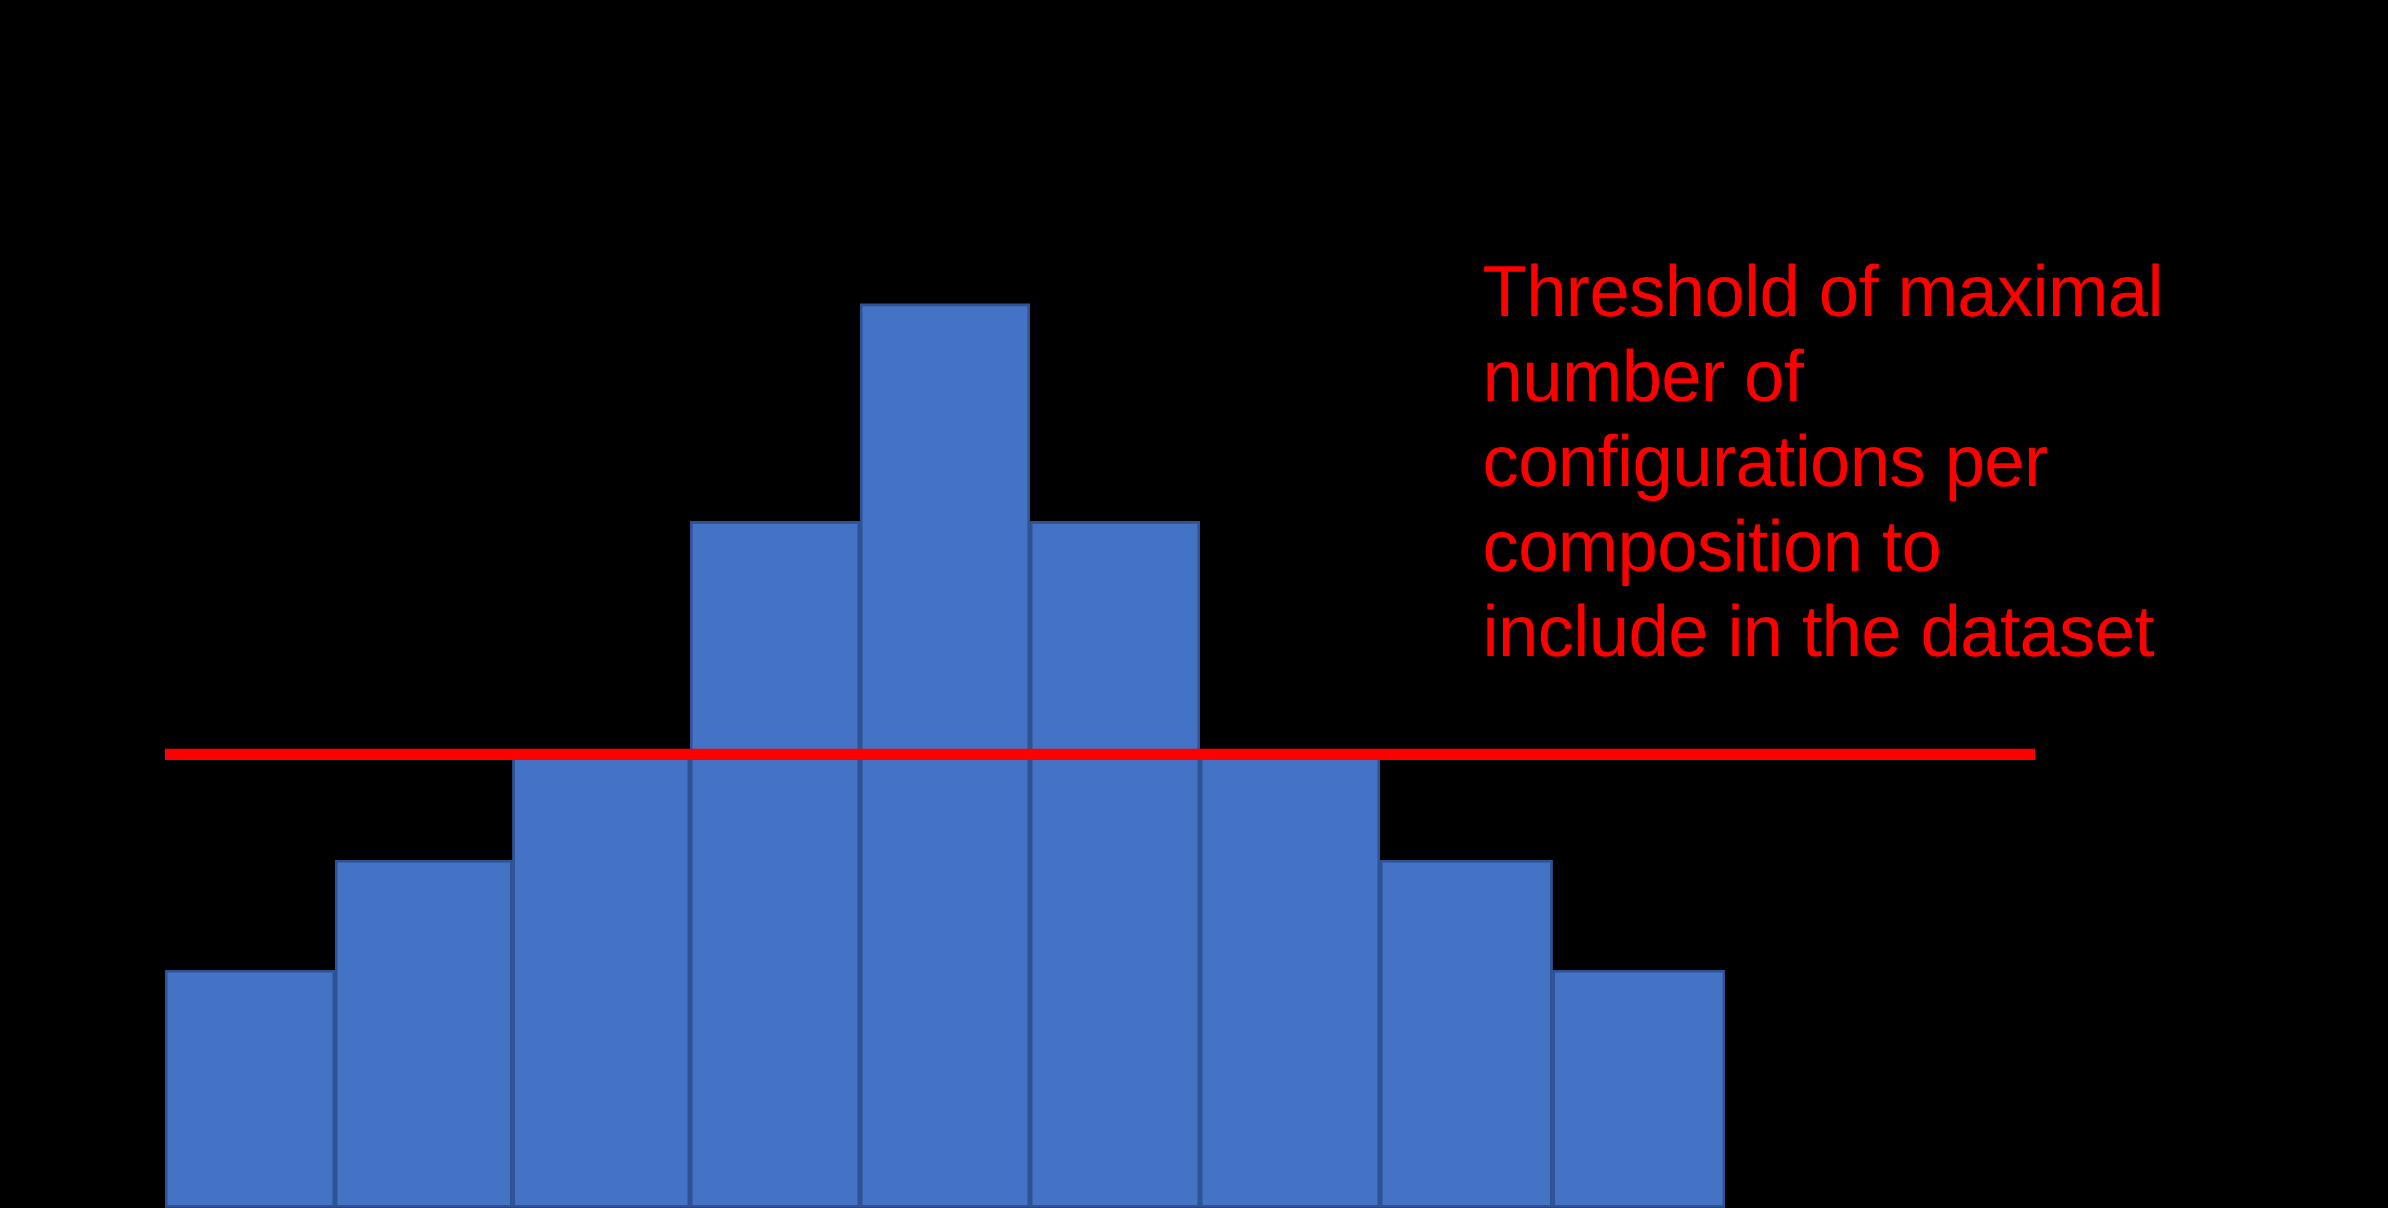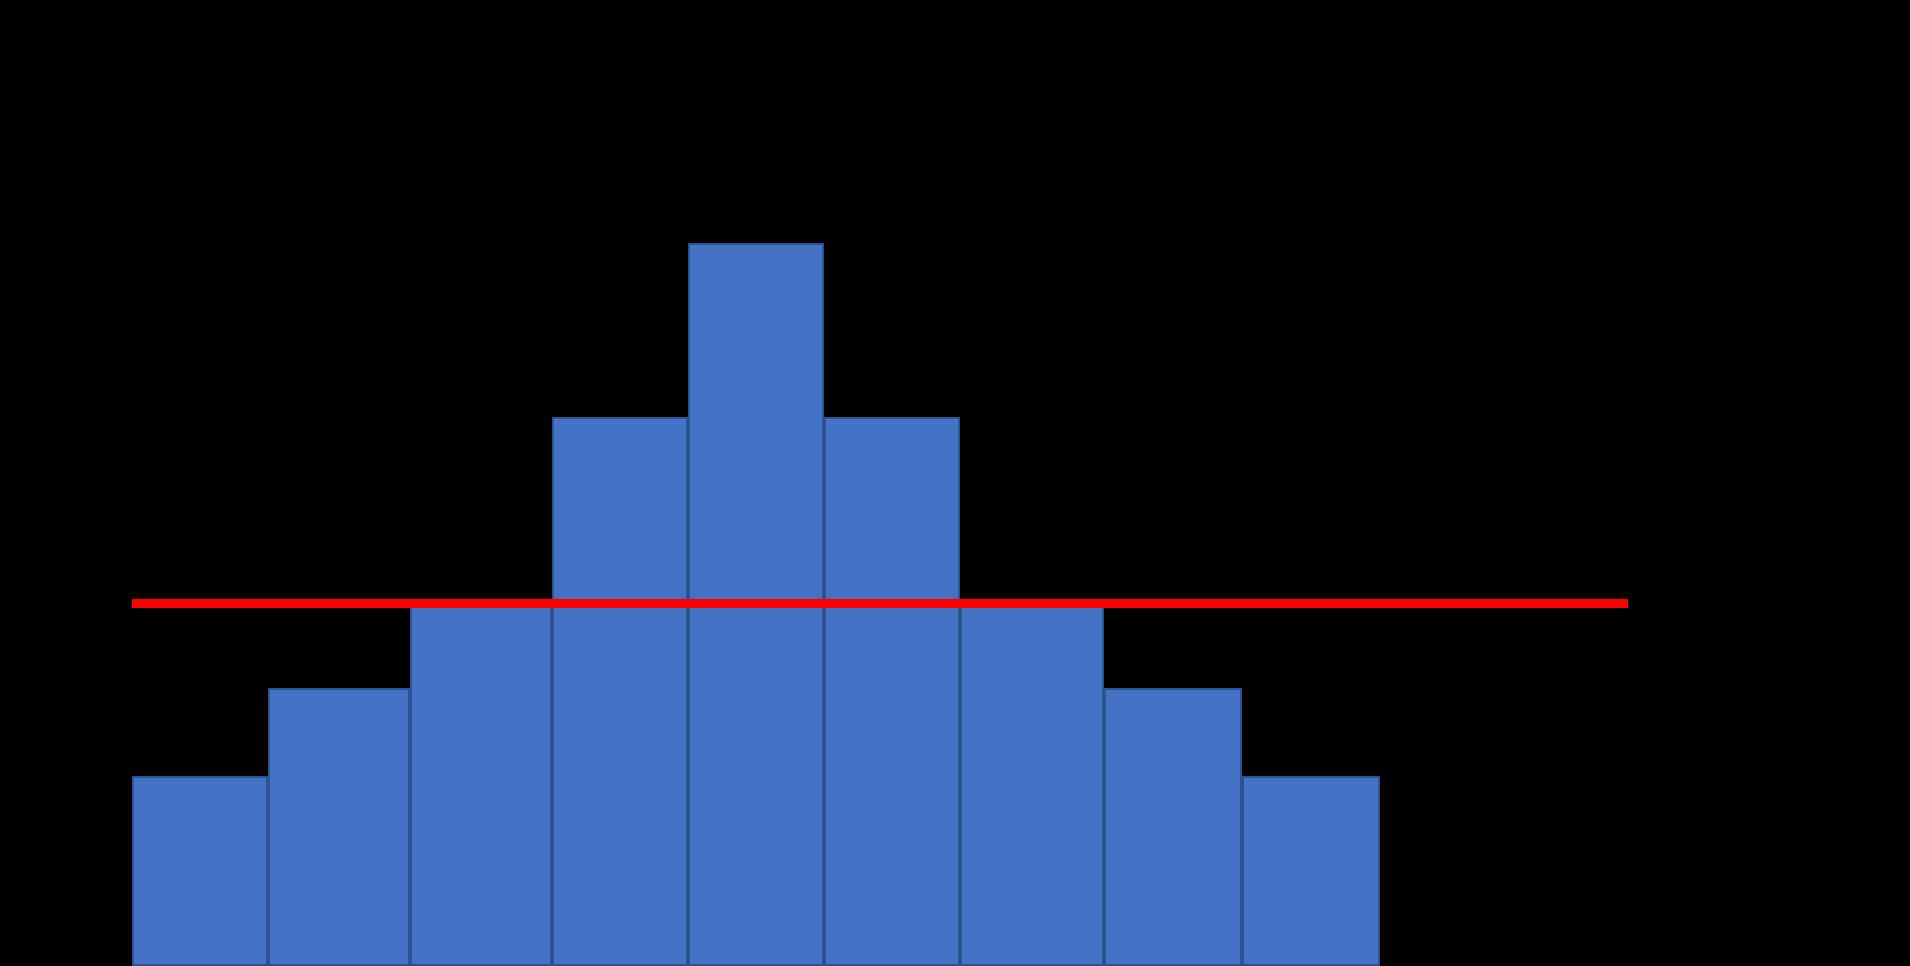--- a/index.html
+++ b/index.html
@@ -70,14 +70,15 @@
     <div class="bar" style="left: 552px; top: 417px; width: 136px; height: 549px; background: rgb(68, 114, 196); border-color: rgb(46, 83, 149);"></div>
     <div class="bar" style="left: 688px; top: 243px; width: 136px; height: 723px; background: rgb(68, 114, 196); border-color: rgb(46, 83, 149);"></div>
     <div class="bar" style="left: 824px; top: 417px; width: 136px; height: 549px; background: rgb(68, 114, 196); border-color: rgb(46, 83, 149);"></div>
     <div class="bar" style="left: 960px; top: 604px; width: 144px; height: 362px; background: rgb(68, 114, 196); border-color: rgb(46, 83, 149);"></div>
     <div class="bar" style="left: 1104px; top: 688px; width: 138px; height: 278px; background: rgb(68, 114, 196); border-color: rgb(46, 83, 149);"></div>
     <div class="bar" style="left: 1242px; top: 776px; width: 138px; height: 190px; background: rgb(68, 114, 196); border-color: rgb(46, 83, 149);"></div>
   </div>
 
   <div id="threshold-line" style="left: 132px; top: 599px; width: 1496px; height: 9px; background: rgb(255, 0, 0);"></div>
 
+  <div id="threshold-annotation" style="left: 1186px; top: 200px; width: 560px; color: rgb(255, 0, 0);">Threshold of maximal number of configurations per composition to include in the dataset</div>
 
 </div>
 
 </body></html>

